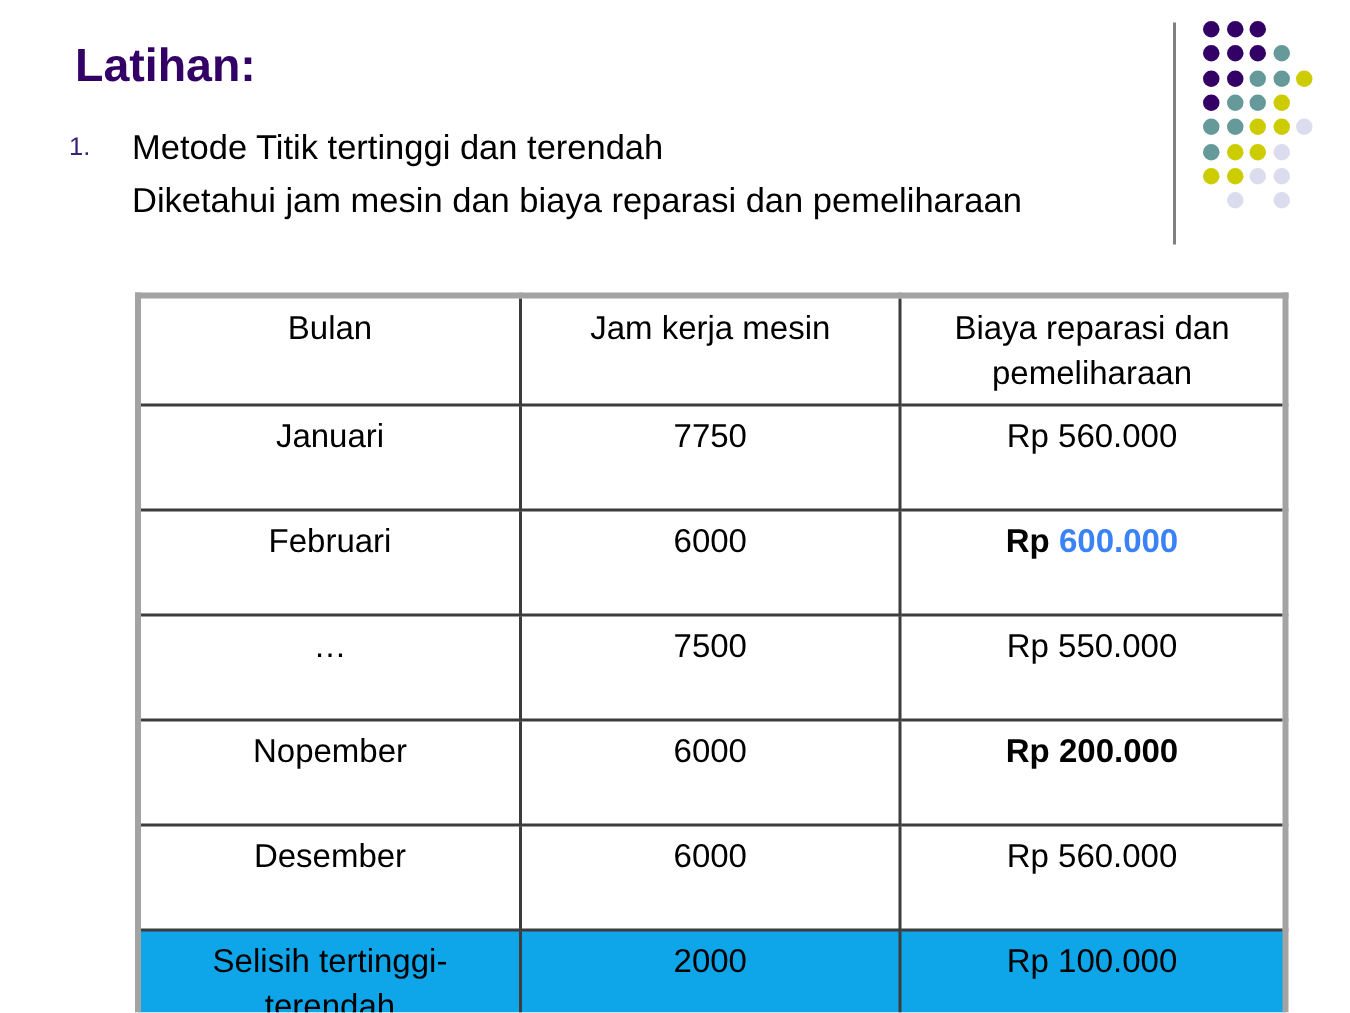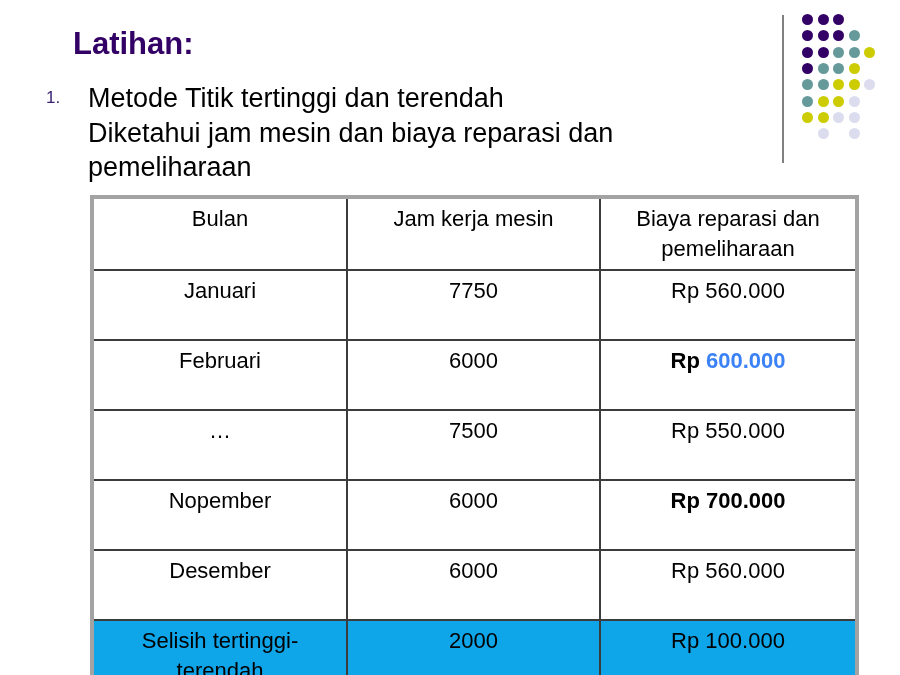--- a/index.html
+++ b/index.html
@@ -1,28 +1,28 @@
 <!DOCTYPE html>
 <html><head>
 <meta charset="utf-8">
 <style>
   html,body{margin:0;padding:0;background:#fff;}
   .slide{position:relative;width:900px;height:675px;background:#ffffff;
          font-family:"Liberation Sans",sans-serif;overflow:hidden;}
 
-  .title{position:absolute;left:73px;top:26px;margin:0;
+  .title{position:absolute;left:50px;top:26px;margin:0;
          font-size:31px;font-weight:bold;color:#330066;}
 
   .vline{position:absolute;left:782px;top:15px;width:2px;height:148px;background:#808080;}
   .dots{position:absolute;left:802px;top:14px;width:90px;height:136px;}
   .dot{position:absolute;width:11px;height:11px;border-radius:50%;}
 
   .list-number{position:absolute;left:46px;top:88px;font-size:17px;color:#3B2273;}
   .list-text{position:absolute;left:88px;top:81px;width:680px;
-             font-size:27px;line-height:34.5px;color:#000000;}
+             font-size:23px;line-height:34.5px;color:#000000;}
 
   .data-table{position:absolute;left:90px;top:195px;width:765px;
               border-collapse:collapse;table-layout:fixed;border:4px solid #a3a3a3;}
   .data-table th,.data-table td{
       border:2px solid #3C3C3C;font-size:22px;font-weight:normal;color:#000000;
       text-align:center;vertical-align:top;padding:5px 6px 0 6px;line-height:30px;}
   .header-row{height:73px;}
   .data-row{height:70px;}
   .last-row{height:67px;}
   .last-row td{background:#0ea5e9;}
@@ -104,21 +104,21 @@
 
       <tr class="data-row">
         <td>…</td>
         <td>7500</td>
         <td><span>Rp</span> <span>550.000</span></td>
       </tr>
 
       <tr class="data-row">
         <td>Nopember</td>
         <td class="b">6000</td>
-        <td><span class="b">Rp</span> <span class="b">700.000</span></td>
+        <td><span class="b">Rp</span> <span class="b">200.000</span></td>
       </tr>
 
       <tr class="data-row">
         <td>Desember</td>
         <td>6000</td>
         <td><span>Rp</span> <span>560.000</span></td>
       </tr>
 
       <tr class="last-row">
         <td>Selisih tertinggi-terendah</td>

